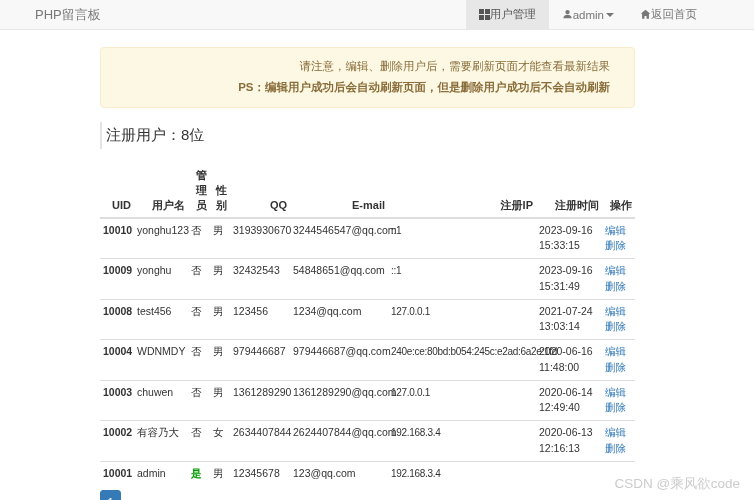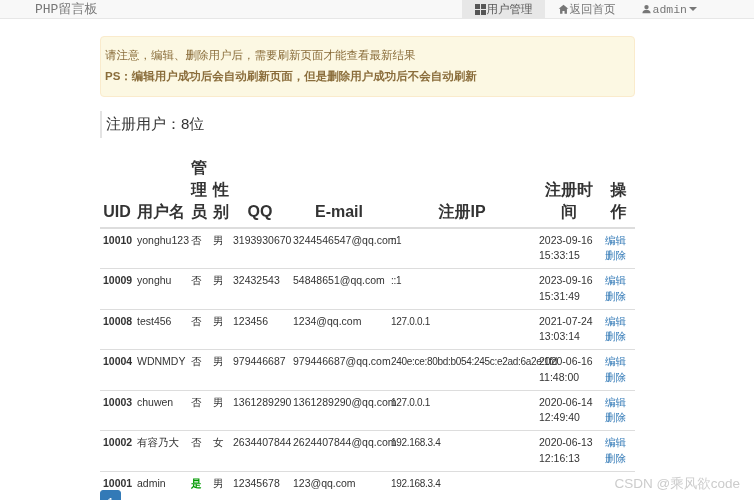--- a/index.html
+++ b/index.html
@@ -4,22 +4,22 @@
 <style>
   * { margin:0; padding:0; box-sizing:border-box; }
   html,body { width:754px; height:500px; overflow:hidden; }
   body {
     font-family:"Liberation Sans","DejaVu Sans",sans-serif;
     background:#fff; color:#333; position:relative;
   }
 
   
   .navbar {
-    height:19px; background:#f8f8f8; border-bottom:1px solid #e7e7e7;
-    display:flex; justify-content:space-between; align-items:stretch;font-family:Liberation Mono, monospace;
+    height:30px; background:#f8f8f8; border-bottom:1px solid #e7e7e7;
+    display:flex; justify-content:space-between; align-items:stretch;
   }
   .brand {
     display:flex; align-items:center; padding-left:35px;
     font-size:13px; color:#777; cursor:pointer;
   }
   .nav { display:flex; list-style:none; margin-right:44px; }
   .nav-item {
     display:flex; align-items:center; padding:0 13px;
     font-size:11.5px; color:#777; cursor:pointer; white-space:nowrap;
   }
@@ -28,43 +28,43 @@
   .caret {
     display:inline-block; width:0; height:0; margin-left:2px;
     border-left:4px solid transparent; border-right:4px solid transparent;
     border-top:4px solid currentColor;
   }
 
   
   .container { width:535px; margin-left:100px; }
 
   .alert {
-    margin-top:17px; padding:8px 4px;
+    margin-top:17px; padding:8px 24px;
     background:#fcf8e3; border:1px solid #faebcc; border-radius:4px;
-    color:#8a6d3b; font-size:11.5px; line-height:1.85;
+    color:#8a6d3b; font-size:11.5px; line-height:1.85;text-align:right;
   }
   .alert .ps { font-weight:bold; }
 
   .page-heading {
     margin-top:14px; padding:4px 0 4px 4px;
     border-left:2px solid #e3e3e3;
     font-size:15px; font-weight:normal; color:#333;
   }
 
   
   table.users {
     margin-top:16px; width:535px; border-collapse:collapse;
     table-layout:fixed; font-size:10.5px; color:#333;
   }
   col.c-uid{width:34px} col.c-user{width:54px} col.c-admin{width:22px}
   col.c-gender{width:20px} col.c-qq{width:60px} col.c-email{width:98px}
   col.c-ip{width:148px} col.c-time{width:66px} col.c-ops{width:33px}
   table.users th {
-    text-align:center; vertical-align:bottom; padding:3px;
-    font-size:16px; font-weight:bold; line-height:1.4;
+    text-align:right; vertical-align:bottom; padding:3px;
+    font-size:11px; font-weight:bold; line-height:1.4;
     border-bottom:2px solid #ddd;
   }
   table.users td {
     padding:4px 3px; vertical-align:top; line-height:1.5;
     white-space:nowrap; overflow:visible;
   }
   table.users tbody tr + tr td { border-top:1px solid #ddd; }
   td.uid { font-weight:bold; }
   td.ip { font-size:10px; letter-spacing:-0.3px; }
   td.admin-yes { color:#090; font-weight:bold; }
@@ -97,34 +97,34 @@
             <rect x="6" y="0" width="5" height="5"></rect>
             <rect x="0" y="6" width="5" height="5"></rect>
             <rect x="6" y="6" width="5" height="5"></rect>
           </svg>
       </span>
       <span>用户管理</span>
     </li>
     <li class="nav-item">
       <span>
         <svg width="11" height="11" viewBox="0 0 16 16">
-            <path d="M8 1 L15 7 H13 V14 H9.5 V10 H6.5 V14 H3 V7 H1 Z"></path>
-          </svg>
-      </span>
-      <span>返回首页</span>
-    </li>
-    <li class="nav-item">
-      <span>
-        <svg width="11" height="11" viewBox="0 0 16 16">
             <circle cx="8" cy="4.5" r="3.2"></circle>
             <path d="M8 8.5c-3.5 0-6 2-6 5h12c0-3-2.5-5-6-5z"></path>
           </svg>
       </span>
       <span>admin</span>
       <span class="caret"></span>
+    </li>
+    <li class="nav-item">
+      <span>
+        <svg width="11" height="11" viewBox="0 0 16 16">
+            <path d="M8 1 L15 7 H13 V14 H9.5 V10 H6.5 V14 H3 V7 H1 Z"></path>
+          </svg>
+      </span>
+      <span>返回首页</span>
     </li>
   </ul>
 </nav>
 
 <div class="container">
 
   <div class="alert">
     <div>请注意，编辑、删除用户后，需要刷新页面才能查看最新结果</div>
     <div class="ps">PS：编辑用户成功后会自动刷新页面，但是删除用户成功后不会自动刷新</div>
   </div>

